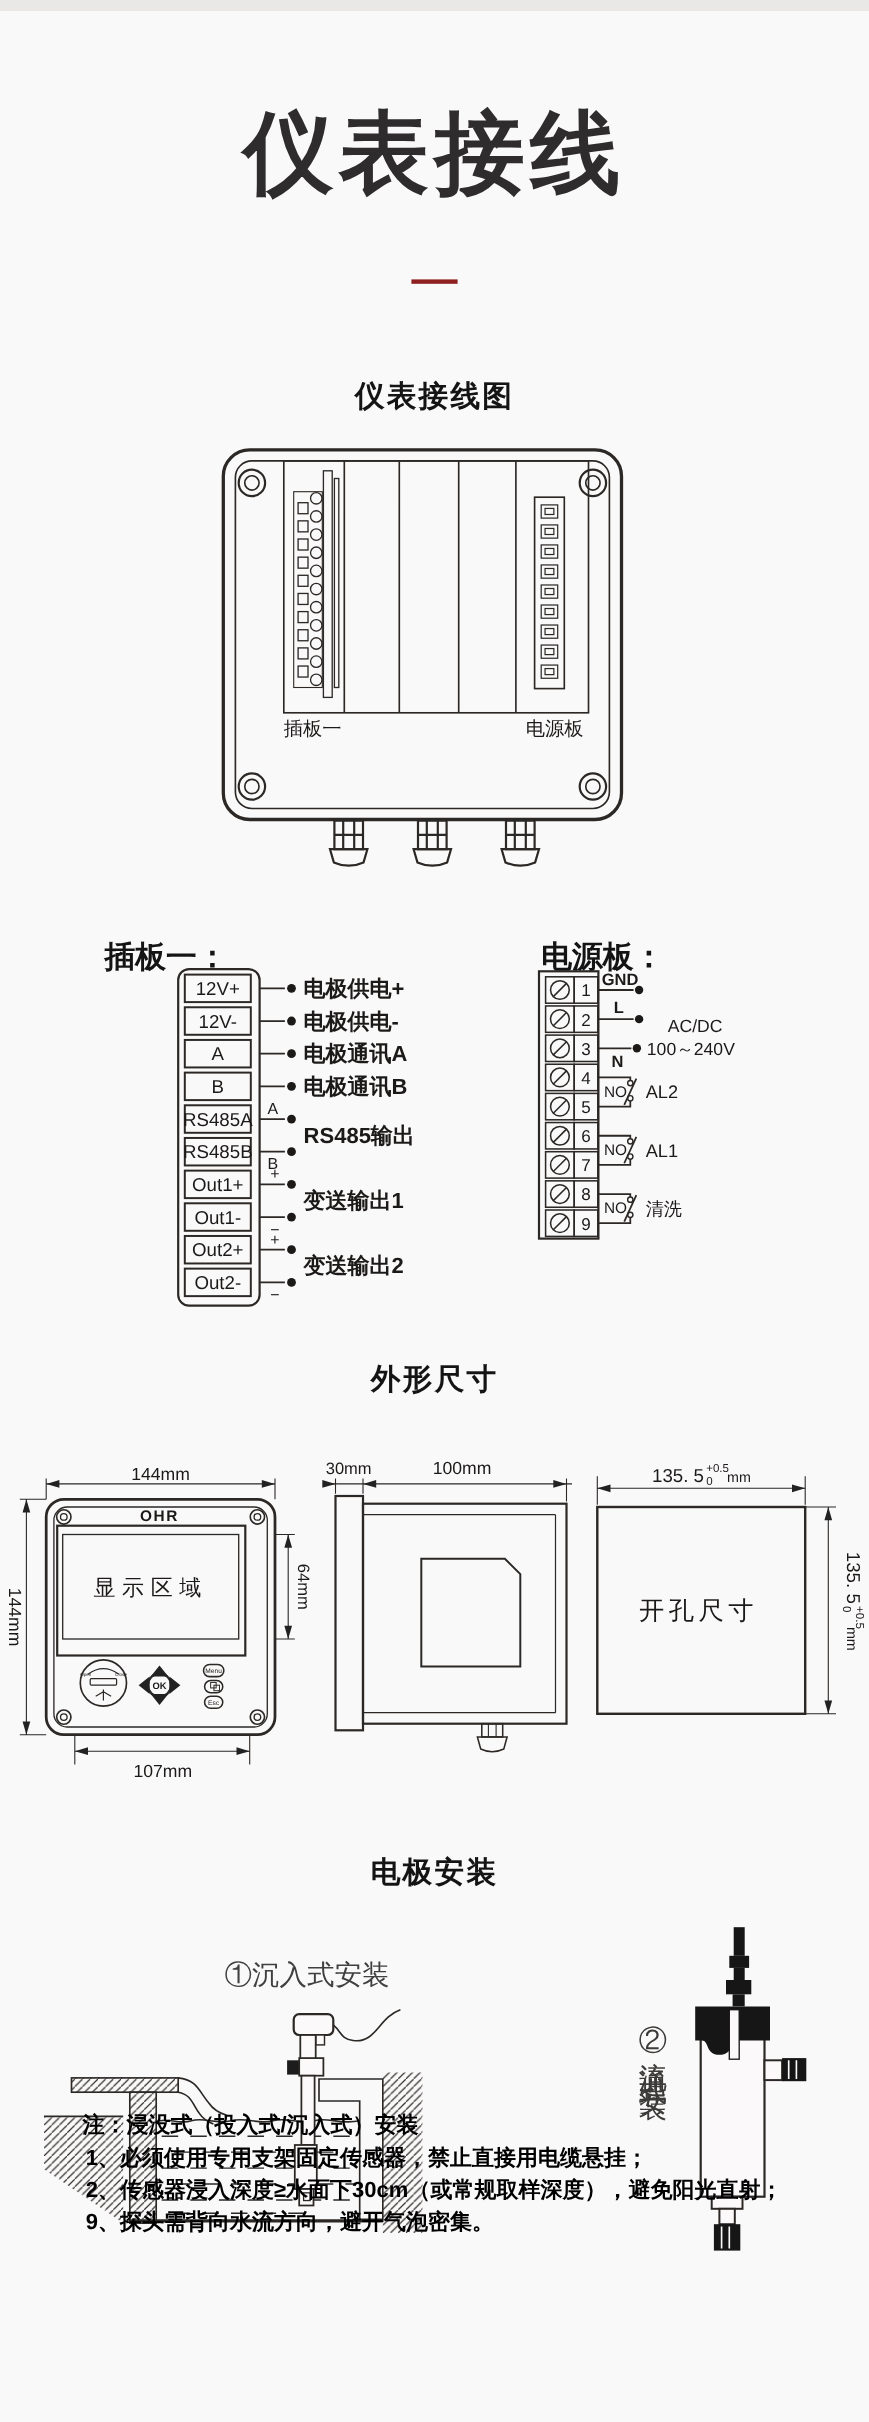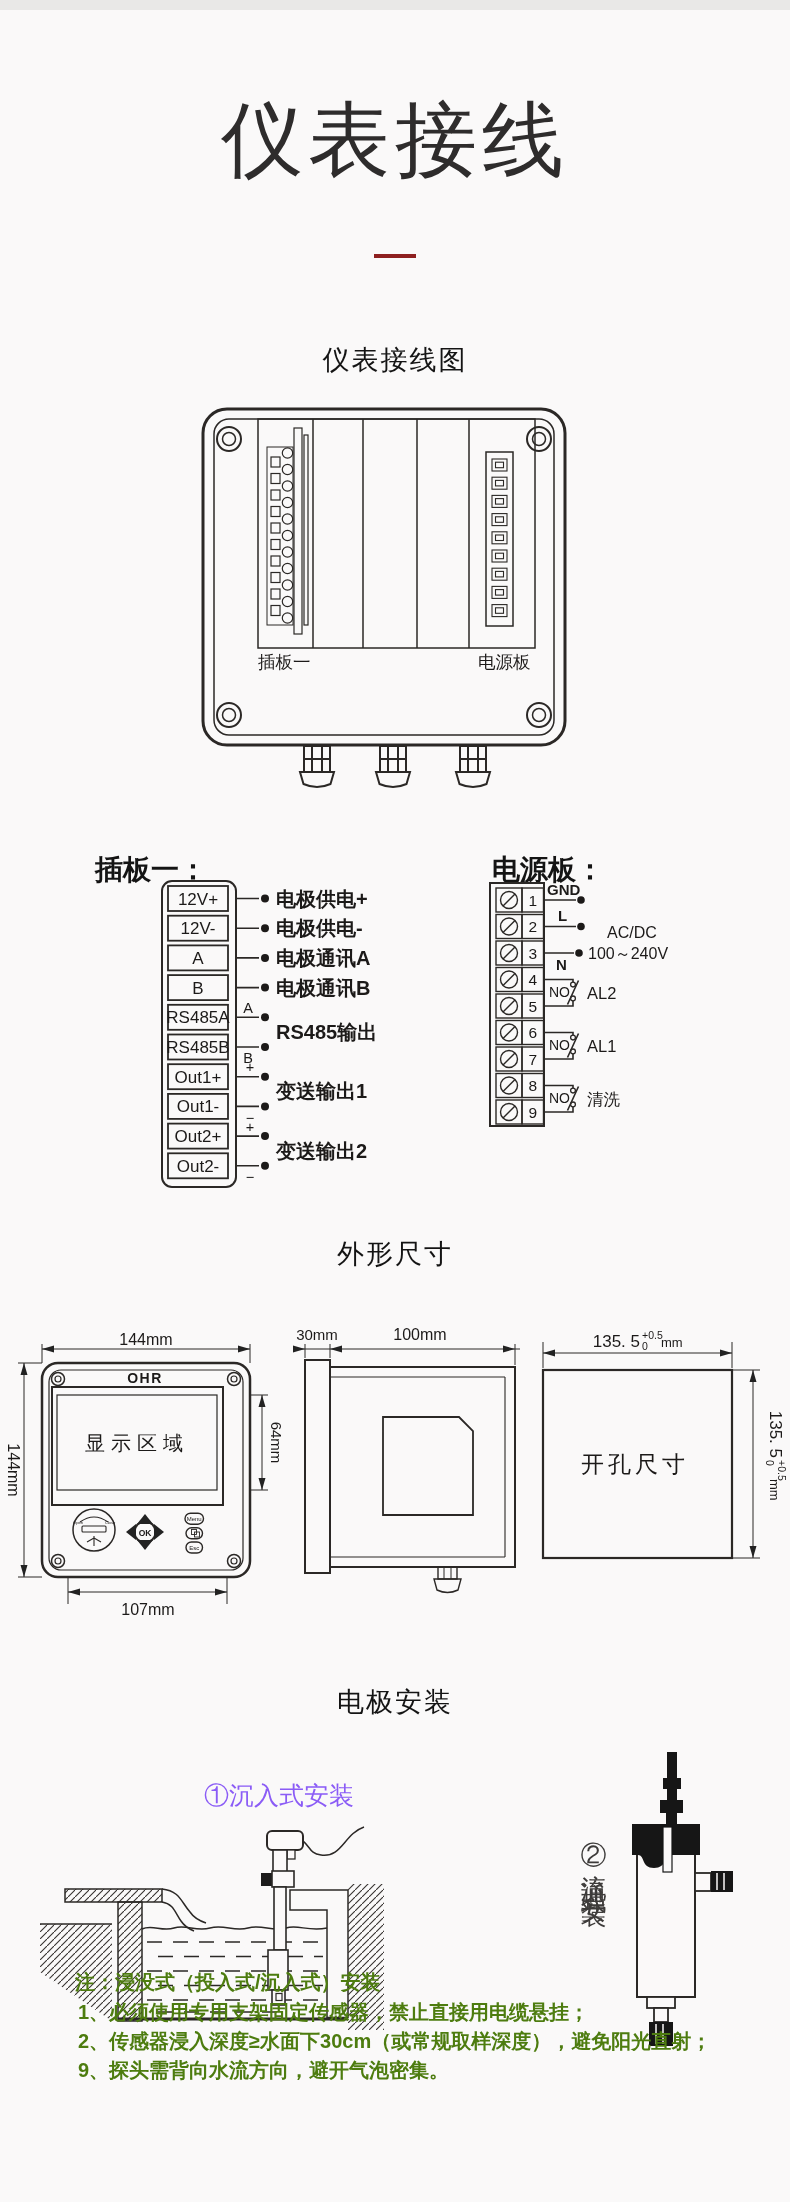--- a/index.html
+++ b/index.html
@@ -1,30 +1,30 @@
 <!DOCTYPE html>
 <html><head>
 <meta charset="utf-8">
 <style>
   html,body{margin:0;padding:0;background:#faf9f9;}
   .page{position:relative;width:790px;height:2202px;background:#faf9f9;
         font-family:"Liberation Sans",sans-serif;overflow:hidden;color:#161616;}
   .topbar{position:absolute;top:0;left:0;width:790px;height:10px;background:#e9e8e7;}
   .main-title{position:absolute;top:92px;left:0;width:790px;margin:0;text-align:center;
-        font-size:82px;line-height:96px;font-weight:400;letter-spacing:5px;color:#2e2c2c;}
+        font-size:82px;line-height:96px;font-weight:700;letter-spacing:5px;color:#2e2c2c;}
   .red-divider{position:absolute;top:254px;left:374px;width:42px;height:4px;background:#8e2020;}
   .sec-heading{position:absolute;left:0;width:790px;margin:0;text-align:center;
-        font-size:27px;font-weight:400;letter-spacing:2px;color:#141414;}
+        font-size:27px;font-weight:700;letter-spacing:2px;color:#141414;}
   .diagram-title{position:absolute;font-size:28px;font-weight:600;color:#141414;}
-  .install-title{position:absolute;font-family:Liberation Sans, sans-serif;font-size:25px;color:#8b5cf6;}
+  .install-title{position:absolute;font-family:Liberation Sans, sans-serif;font-size:25px;color:#404040;}
   .flow-title{position:absolute;left:576px;top:1820px;height:190px;
         font-family:"Liberation Serif",serif;font-size:26px;color:#3d3b3a;
         writing-mode:vertical-rl;text-orientation:upright;letter-spacing:7px;}
-  .notes{position:absolute;left:64px;top:1972px;width:714px;font-size:20px;
-        line-height:21px;font-weight:600;color:#4d7c0f;}
+  .notes{position:absolute;left:64px;top:1922px;width:714px;font-size:20px;
+        line-height:21px;font-weight:600;color:#000000;}
   .notes .notes-title{margin:0 0 9px 11px;}
   .notes .note-item{margin:0 0 8px 14px;}
   svg{position:absolute;font-family:"Liberation Sans",sans-serif;}
   svg text{fill:#1c1a19;}
 </style>
 </head>
 <body>
 
 <div class="page">
   <div class="topbar"></div>

